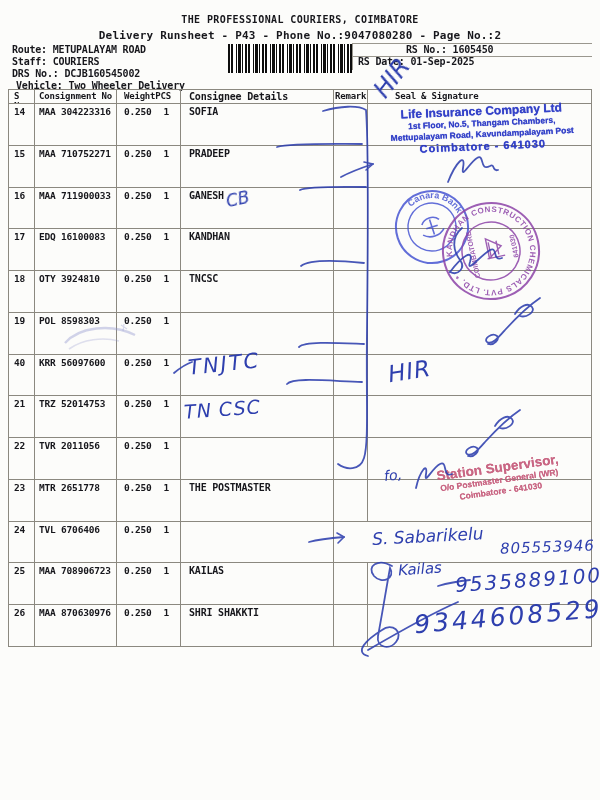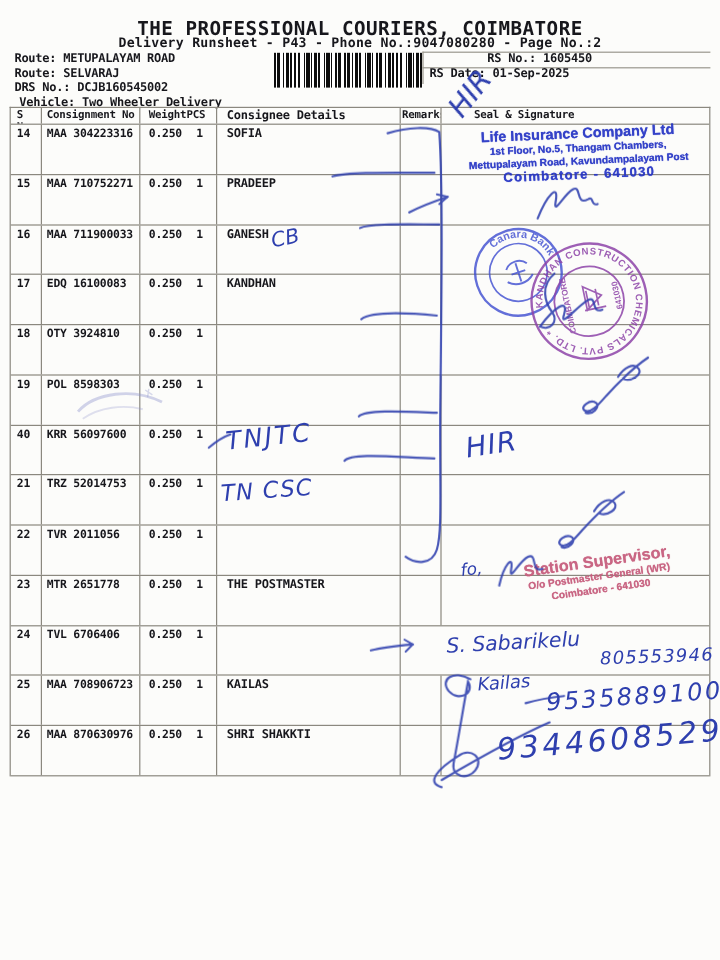--- a/index.html
+++ b/index.html
@@ -1,20 +1,20 @@
 <!DOCTYPE html>
 <html><head>
 <meta charset="utf-8">
 <style>
   html,body{margin:0;padding:0;background:#e8e8e6;}
   .page{position:relative;width:600px;height:800px;background:#fcfcfa;overflow:hidden;
         font-family:"DejaVu Sans Mono",monospace;color:#17171c;}
   .abs{position:absolute;}
   
-  .title{top:14px;left:0;width:100%;text-align:center;font-weight:bold;font-size:16px;letter-spacing:.4px;}
+  .title{top:14px;left:0;width:100%;text-align:center;font-weight:bold;font-size:10px;letter-spacing:.4px;}
   .subtitle{top:29px;left:0;width:100%;text-align:center;font-weight:bold;font-size:11px;letter-spacing:.2px;}
   .meta{font-weight:bold;font-size:10px;letter-spacing:-.2px;}
   .barcode{left:228px;top:44px;width:124px;height:29px;
     background:repeating-linear-gradient(90deg,#0d0d0d 0 2px,#fff 2px 3px,#0d0d0d 3px 5px,#fff 5px 8px,#0d0d0d 8px 9px,#fff 9px 10px,#0d0d0d 10px 13px,#fff 13px 14px,#0d0d0d 14px 15px,#fff 15px 17px);}
   .hline{position:absolute;height:1px;background:#9a978e;}
   .vline{position:absolute;width:1px;background:#9a978e;}
   
   .table{position:absolute;left:8px;top:89px;width:584px;border:1px solid #8b887f;border-bottom:none;box-sizing:border-box;}
   .trow{display:grid;grid-template-columns:26px 82px 64px 153px 34px auto;border-bottom:1px solid #8b887f;height:41.75px;box-sizing:border-box;}
   .thead{height:14px;}
@@ -43,21 +43,21 @@
   svg{display:block;}
 </style>
 </head>
 <body>
 
 <div class="page">
 
   <div class="abs title">THE PROFESSIONAL COURIERS, COIMBATORE</div>
   <div class="abs subtitle">Delivery Runsheet - P43 - Phone No.:9047080280 - Page No.:2</div>
   <div class="abs meta" style="left:12px;top:44px;">Route: METUPALAYAM ROAD</div>
-  <div class="abs meta" style="left:12px;top:56px;">Route: SELVARAJ</div>
+  <div class="abs meta" style="left:12px;top:56px;">Staff: COURIERS</div>
   <div class="abs meta" style="left:12px;top:68px;">DRS No.: DCJB160545002</div>
   <div class="abs meta" style="left:16px;top:80px;">Vehicle: Two Wheeler Delivery</div>
   <div class="abs barcode"></div>
   <div class="hline" style="left:352px;top:43px;width:240px;"></div>
   <div class="hline" style="left:352px;top:56px;width:240px;"></div>
   <div class="vline" style="left:352px;top:43px;height:27px;"></div>
   <div class="abs meta" style="left:358px;top:44px;margin-left:48px;">RS No.: 1605450</div>
   <div class="abs meta" style="left:358px;top:56px;">RS Date: 01-Sep-2025</div>
 
   <div class="table">
@@ -117,20 +117,21 @@
           <div class="c remarks"></div>
           <div class="c seal"></div>
         </div>
         <div class="trow">
           <div class="c sno">18</div>
           <div class="c cons">OTY 3924810</div>
           <div class="c wp">
             <span>0.250</span>
             <span>1</span>
           </div>
+          <div class="c consignee">TNCSC</div>
           <div class="c remarks"></div>
           <div class="c seal"></div>
         </div>
         <div class="trow">
           <div class="c sno">19</div>
           <div class="c cons">POL 8598303</div>
           <div class="c wp">
             <span>0.250</span>
             <span>1</span>
           </div>

